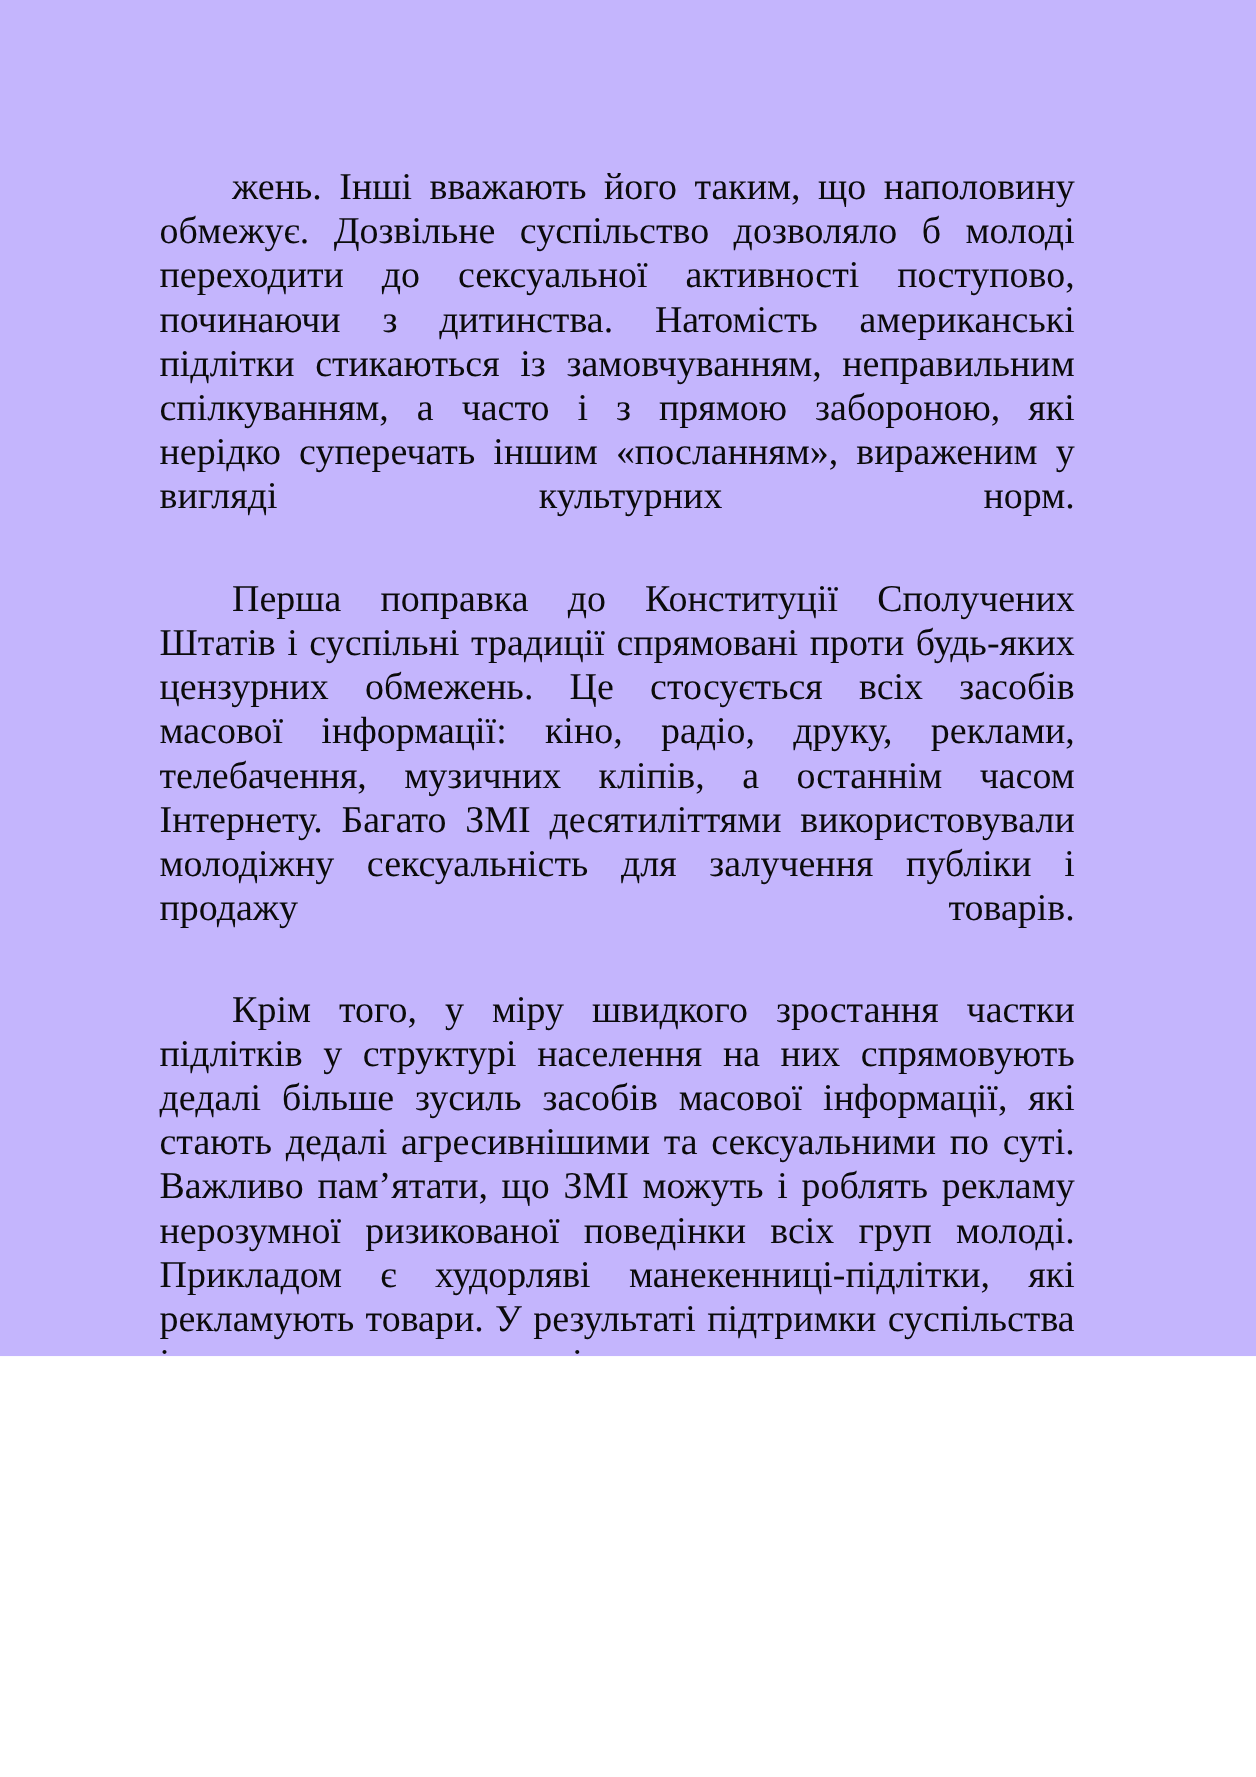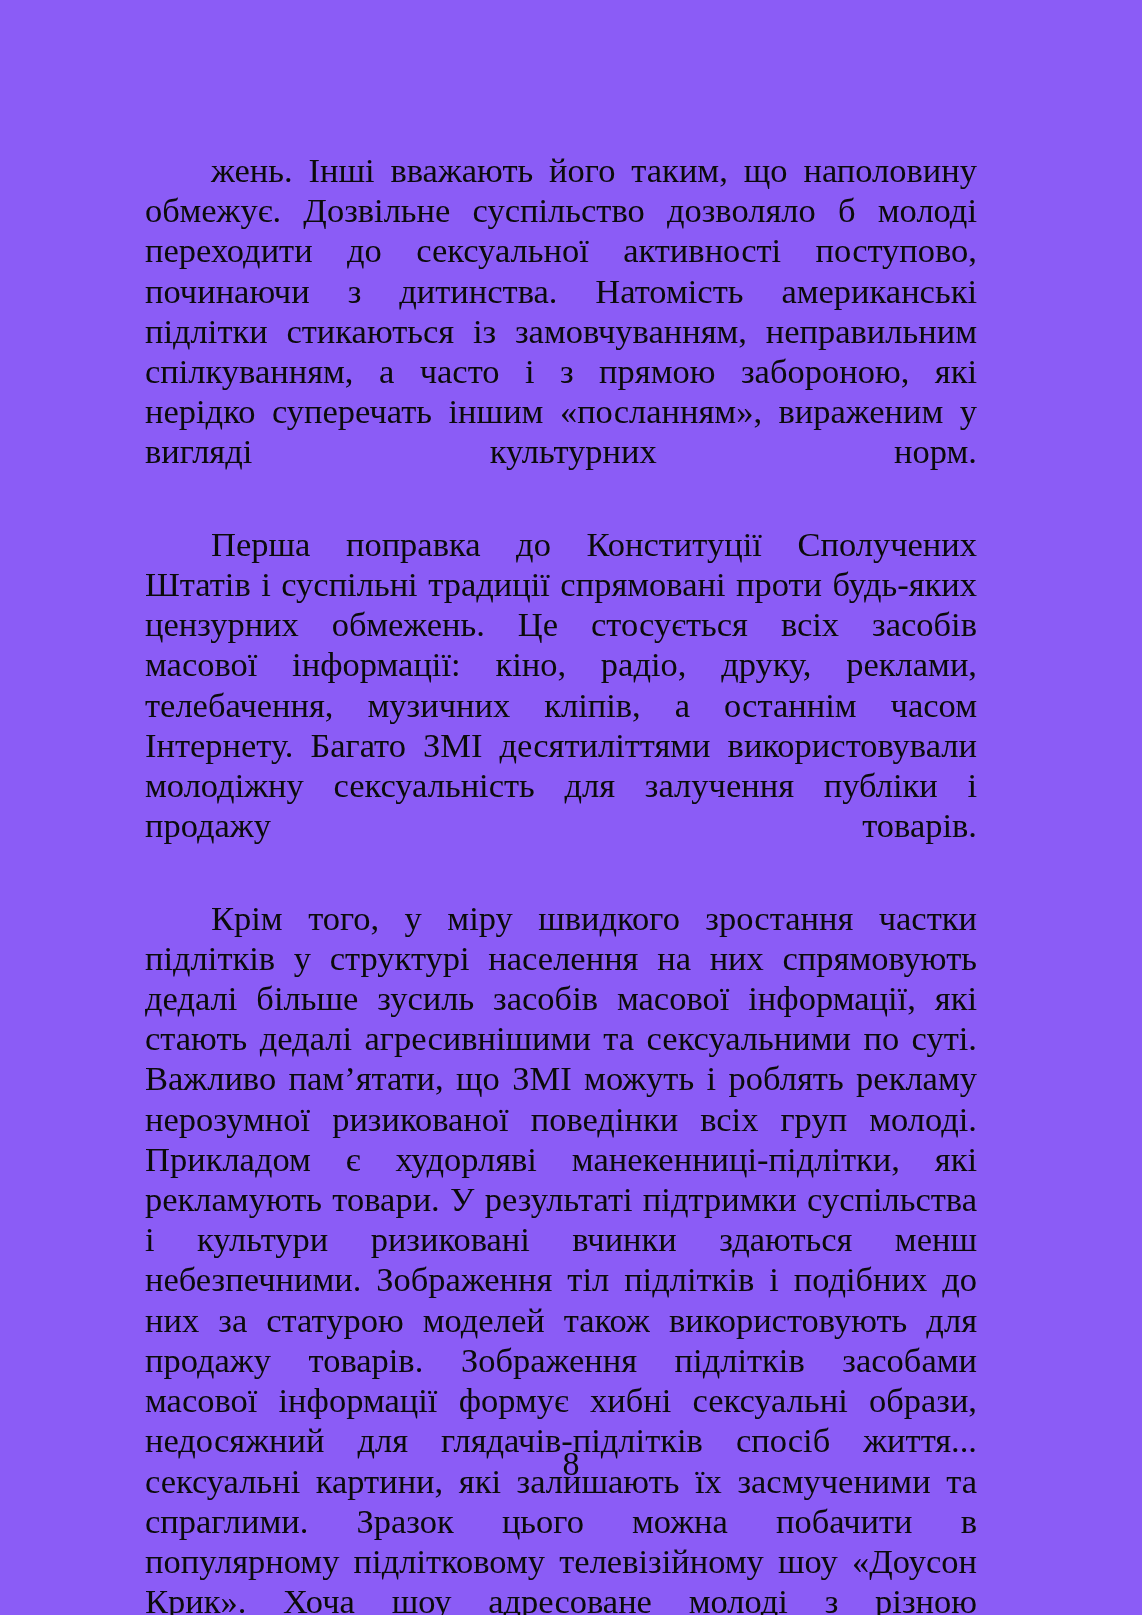--- a/index.html
+++ b/index.html
@@ -5,23 +5,23 @@
 <style>
   html, body {
     margin: 0;
     padding: 0;
     background: #ffffff;
   }
 
   #page {
     position: relative;
     width: 1142px;
-    height: 1615px;
+    height: 1233px;
     margin: 0 auto;
-    background: #8b5cf6;
+    background: #c4b5fd;
     overflow: hidden;
     font-family: "Liberation Serif", "DejaVu Serif", serif;
     color: #0b0b0b;
     
     box-sizing: border-box;
   }
 
   #text-block {
     position: absolute;
     left: 145px;

